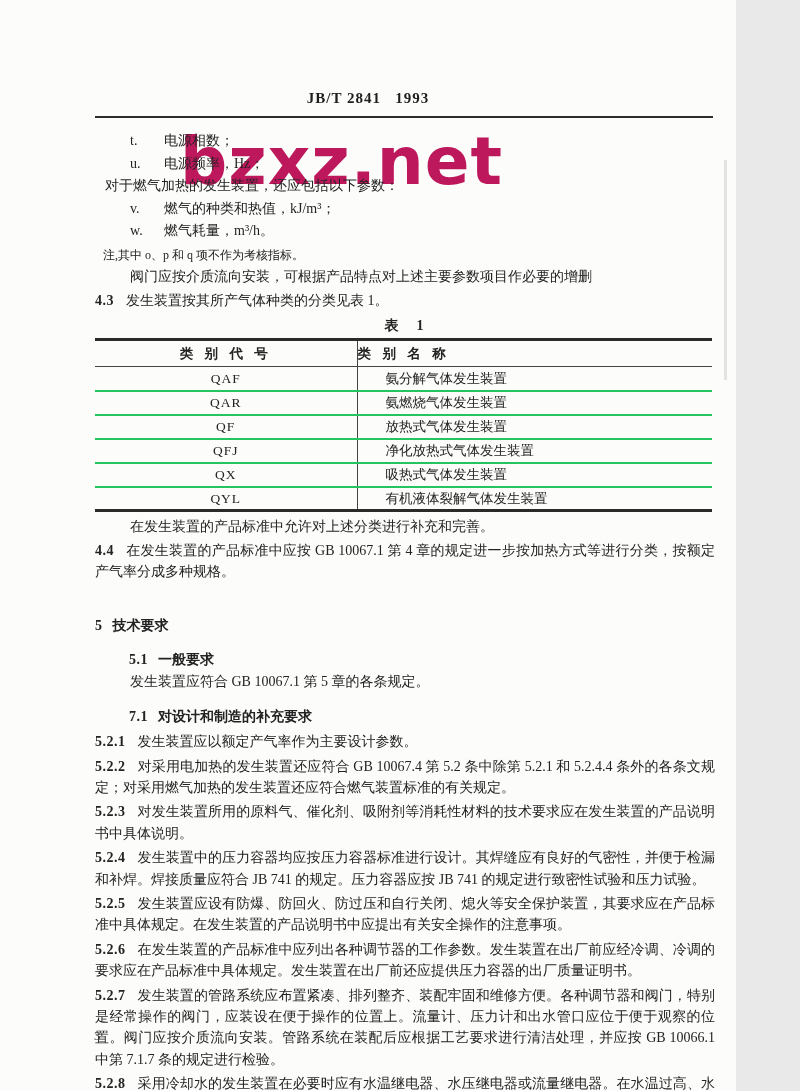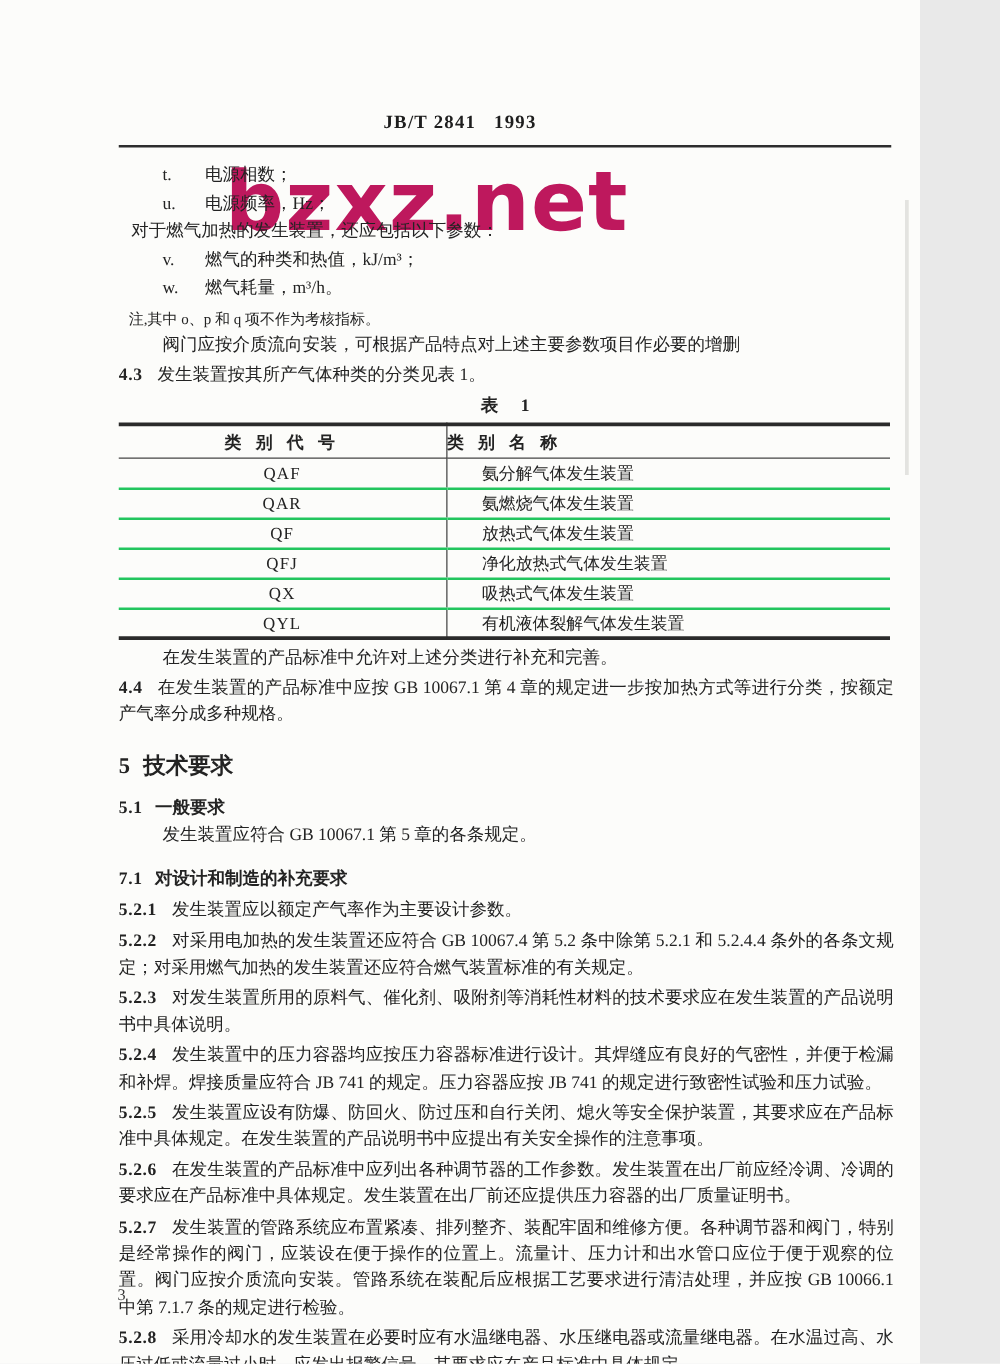--- a/index.html
+++ b/index.html
@@ -71,24 +71,24 @@
     line-height: 16px;
     white-space: nowrap;
   }
 
   .indent-para { margin: 3px 0 0 0; text-indent: 35px; }
 
   p { margin: 0; }
 
   .clause-head { margin-top: 3px; }
   .clause-num { font-weight: bold; margin-right: 12px; letter-spacing: 0.5px; }
-  .chapter-heading { font-weight: bold; margin-top: 19px; font-size: 18px; }
+  .chapter-heading { font-weight: bold; margin-top: 32px; font-size: 14px; }
   .chapter-heading .clause-num { margin-right: 10px; }
   .sub-heading { font-weight: bold; margin-top: 13px; }
-  .sub-heading .clause-num { margin-right: 10px; }
+  .sub-heading .clause-num { margin-right: 10px; margin-left: 34px; }
 
   
   .tbl-caption {
     margin-top: 5px;
     text-align: center;
     font-weight: bold;
     letter-spacing: 2px;
     line-height: 20px;
   }
   table.tbl1 {

